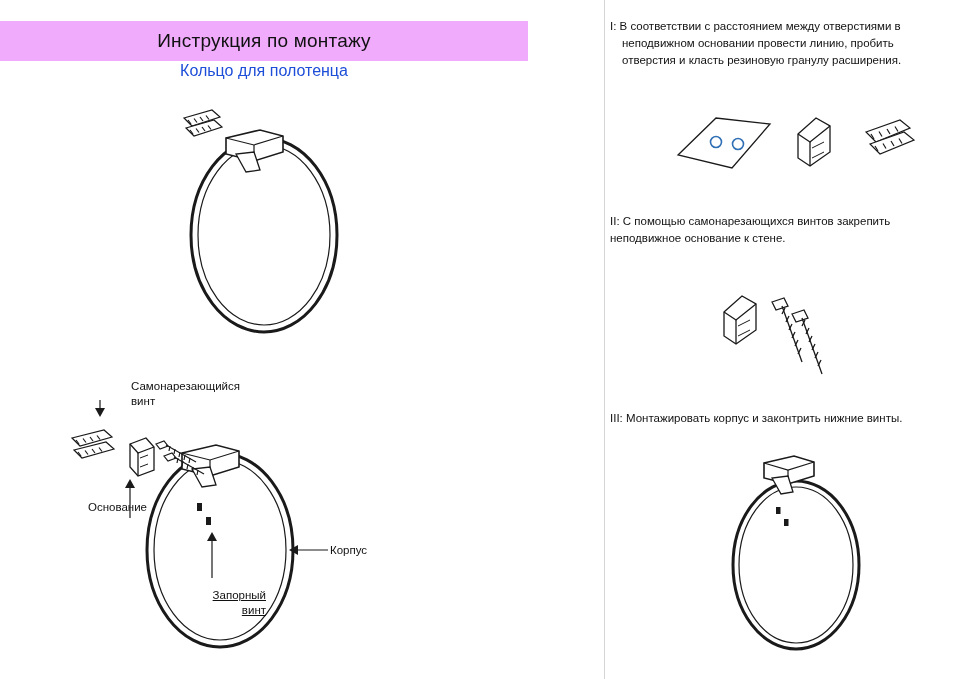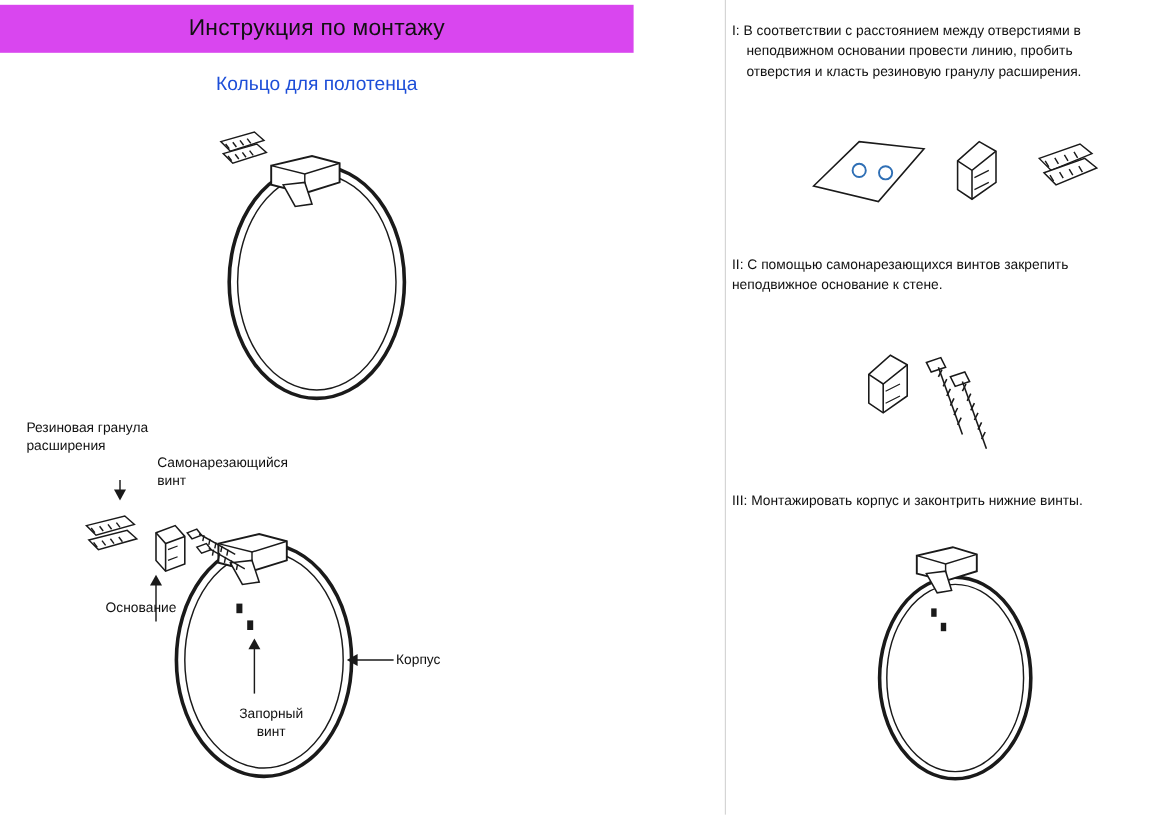--- a/index.html
+++ b/index.html
@@ -16,24 +16,24 @@
     overflow: hidden;
   }
   .page {
     position: absolute;
     inset: 0;
   }
   
   .title-bar {
     position: absolute;
     left: 0;
-    top: 4px;
+    top: 21px;
     width: 528px;
     height: 40px;
-    background: #d946ef;
+    background: #f0abfc;
     display: flex;
     align-items: center;
     justify-content: center;
   }
   .title-bar .title-text {
     font-size: 19px;
     color: #111;
     letter-spacing: .2px;
   }
   .subtitle {
@@ -87,21 +87,21 @@
   
   .lbl {
     position: absolute;
     font-size: 11.5px;
     line-height: 15px;
     color: #111;
   }
   .lbl-granule { left: 22px; top: 350px; width: 140px; }
   .lbl-screw   { left: 131px; top: 379px; width: 130px; }
   .lbl-base    { left: 88px;  top: 500px; }
-  .lbl-lock    { left: 186px; top: 588px; width: 80px; text-align: center; }
+  .lbl-lock    { left: 186px; top: 588px; width: 80px; text-align: right; text-decoration: underline; }
   .lbl-body    { left: 330px; top: 543px; }
 
   svg { display: block; }
   .nofill { fill: none; }
 </style>
 </head>
 <body>
 
 <div class="page">
 
@@ -185,21 +185,20 @@
         <path d="M65 88 L70 79 L75 88" fill="#1a1a1a" stroke="none"></path>
 
         <path d="M152 178 L152 135"></path>
         <path d="M147 141 L152 132 L157 141" fill="#1a1a1a" stroke="none"></path>
 
         <path d="M268 150 L232 150"></path>
         <path d="M238 145 L229 150 L238 155" fill="#1a1a1a" stroke="none"></path>
       </g>
     </svg>
 
-    <div class="lbl lbl-granule">Резиновая гранула расширения</div>
     <div class="lbl lbl-screw">Самонарезающийся винт</div>
     <div class="lbl lbl-base">Основание</div>
     <div class="lbl lbl-lock">Запорный винт</div>
     <div class="lbl lbl-body">Корпус</div>
   </div>
 
   <div class="right-col">
 
     <div class="step-text s1">
       <span class="ind">I: В соответствии с расстоянием между отверстиями в</span>

